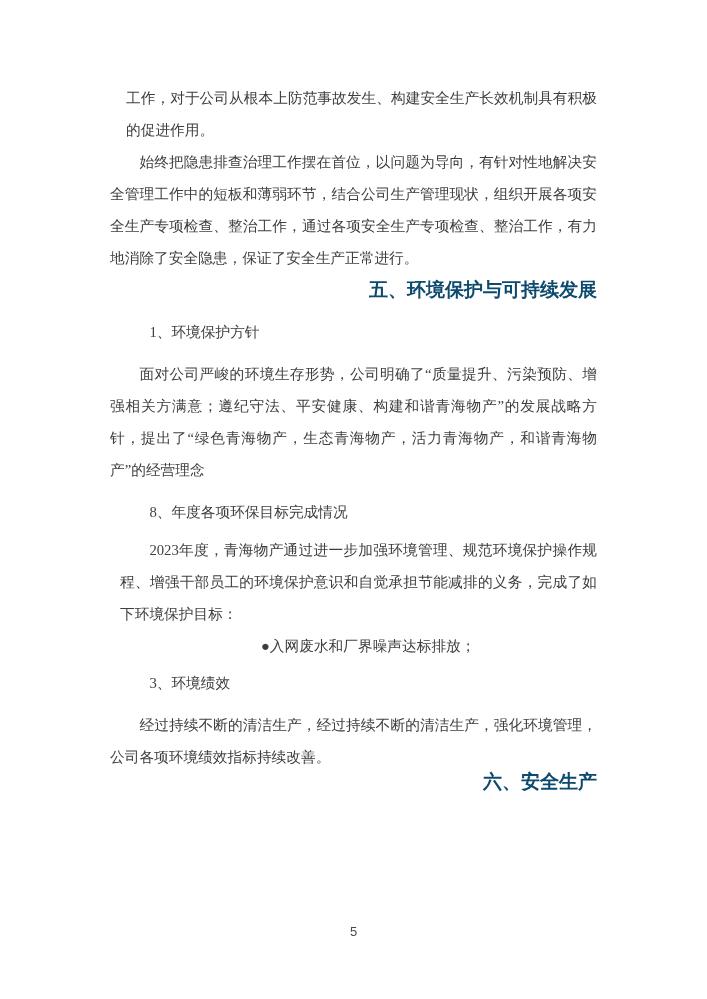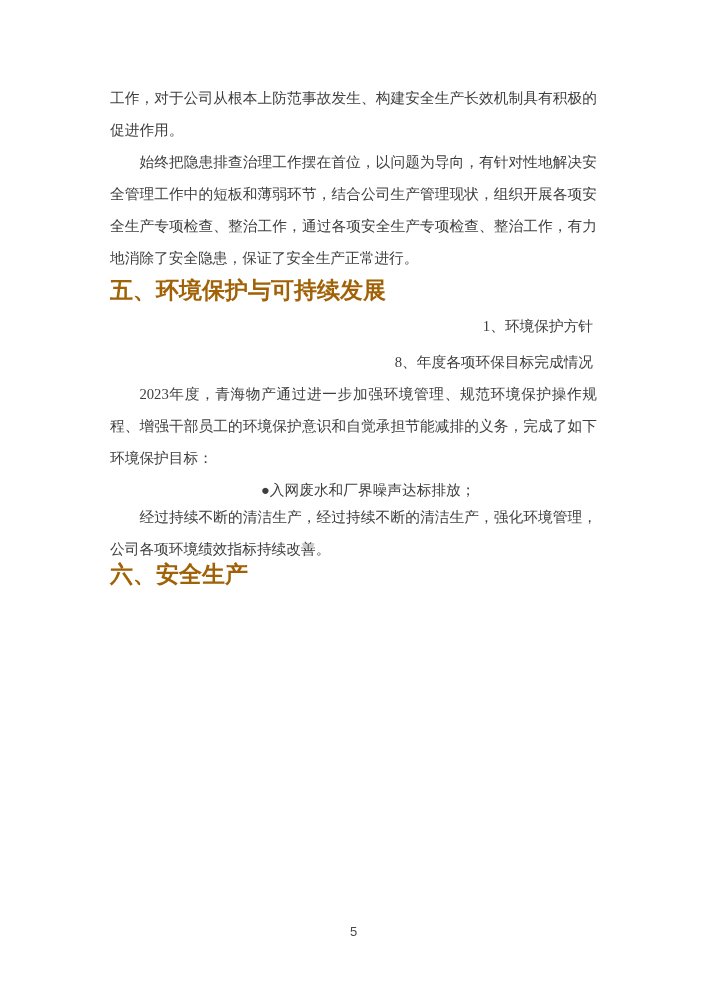--- a/index.html
+++ b/index.html
@@ -24,42 +24,44 @@
     line-height: 32px;
     color: #3e3e3e;
     text-align: justify;
   }
   .para {
     margin: 0;
     text-indent: 2em;
   }
   .para.no-indent {
     text-indent: 0;
+    margin-left: 16px;
   }
   .section-heading {
     margin: 0 0 3px 0;
     font-family: "Liberation Sans", "DejaVu Sans", sans-serif;
-    font-size: 23px;
+    font-size: 19px;
     font-weight: 700;
-    color: #a16207;
-    text-align: left;
+    color: #0c4a6e;
+    text-align: right;
     line-height: 32px;
     text-indent: 0;
   }
   .section-heading.second {
     margin-top: -7px;
     margin-bottom: 1px;
   }
   .list-item {
-    margin: 4px;
+    margin: 10px;
     text-indent: 2em;
-    text-align: right;
+    text-align: left;
   }
   .para.tight-top {
     margin-top: -4px;
+    margin-left: 10px;
   }
   .bullet-list {
     margin: 0 0 -5px 0;
     padding: 0;
   }
   .bullet-item {
     margin: 0;
     padding-left: 2em;
     text-align: center;
     list-style: none;
@@ -86,31 +88,33 @@
   <div class="content">
 
     <p class="para no-indent">工作，对于公司从根本上防范事故发生、构建安全生产长效机制具有积极的促进作用。</p>
 
     <p class="para">始终把隐患排查治理工作摆在首位，以问题为导向，有针对性地解决安全管理工作中的短板和薄弱环节，结合公司生产管理现状，组织开展各项安全生产专项检查、整治工作，通过各项安全生产专项检查、整治工作，有力地消除了安全隐患，保证了安全生产正常进行。</p>
 
     <h2 class="section-heading">五、环境保护与可持续发展</h2>
 
     <p class="list-item">1、环境保护方针</p>
 
+    <p class="para">面对公司严峻的环境生存形势，公司明确了“质量提升、污染预防、增强相关方满意；遵纪守法、平安健康、构建和谐青海物产”的发展战略方针，提出了“绿色青海物产，生态青海物产，活力青海物产，和谐青海物产”的经营理念</p>
 
     <p class="list-item">8、年度各项环保目标完成情况</p>
 
     <p class="para tight-top">2023年度，青海物产通过进一步加强环境管理、规范环境保护操作规程、增强干部员工的环境保护意识和自觉承担节能减排的义务，完成了如下环境保护目标：</p>
 
     <ul class="bullet-list">
       <li class="bullet-item">
         <span class="bullet-glyph">●</span><span>入网废水和厂界噪声达标排放；</span>
       </li>
     </ul>
 
+    <p class="list-item">3、环境绩效</p>
 
     <p class="para">经过持续不断的清洁生产，经过持续不断的清洁生产，强化环境管理，公司各项环境绩效指标持续改善。</p>
 
     <h2 class="section-heading second">六、安全生产</h2>
 
 
   </div>
 
   <div class="footer">5</div>
 </div>

